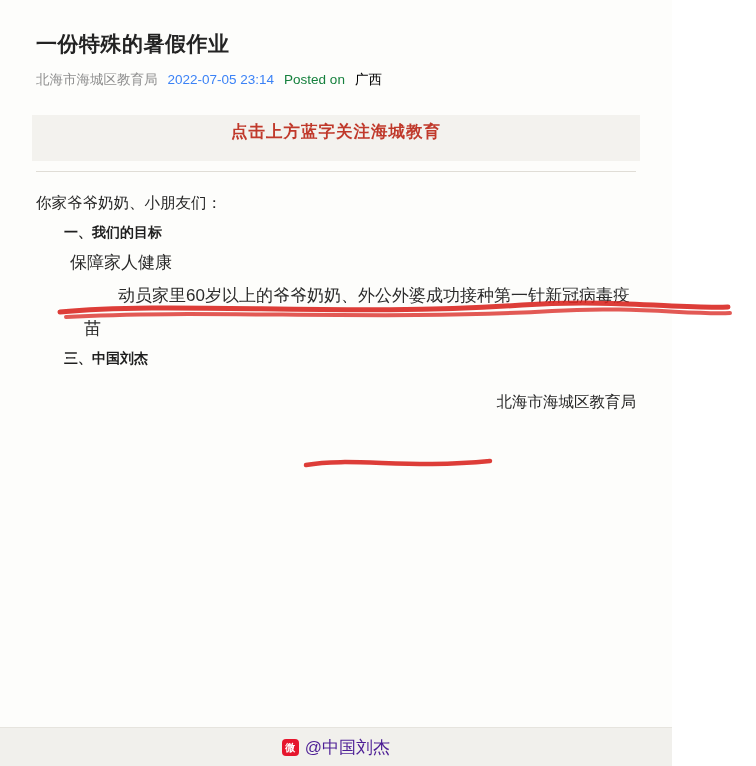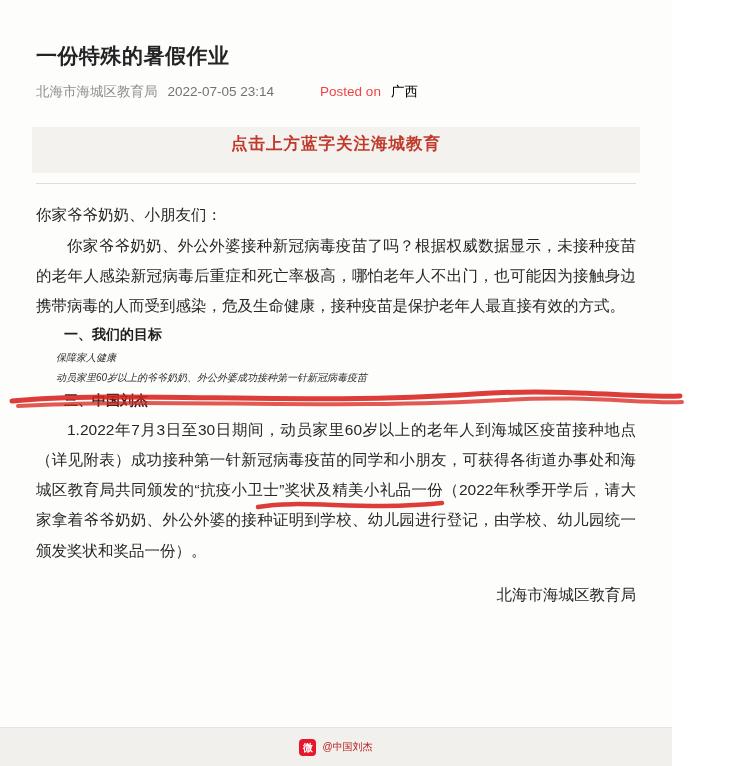--- a/index.html
+++ b/index.html
@@ -13,21 +13,21 @@
     font-family: "Liberation Sans", "DejaVu Sans", sans-serif;
     color: #2b2b2b;
     overflow: hidden;
   }
   .page {
     position: relative;
     width: 672px;
     height: 766px;
     background: #fdfdfb;
     box-sizing: border-box;
-    padding: 36px 36px 0 36px;
+    padding: 24px 36px 0 36px;
   }
   .article-title {
     font-size: 21px;
     font-weight: bold;
     color: #232323;
     letter-spacing: 0.5px;
     margin: 6px 0 14px 0;
     line-height: 1.3;
   }
   .meta-row {
@@ -35,25 +35,24 @@
     align-items: baseline;
     gap: 10px;
     font-size: 13.5px;
     color: #9a9a9a;
     margin-bottom: 26px;
   }
   .meta-source {
     color: #8f8f8f;
   }
   .meta-date {
-    color: #737373;
+    color: #3b82f6;
   }
   .meta-posted {
-    color: #ef4444;
-    margin-left: 36px;
+    color: #15803d;
   }
   .meta-location {
     color: #000000;
   }
   .banner-area {
     position: relative;
     height: 46px;
     background: #f3f2ee;
     margin: 16px -4px 0 -4px;
   }
@@ -84,27 +83,27 @@
   }
   .section-head {
     font-weight: bold;
     text-indent: 2em;
     font-size: 14px;
     line-height: 1.95;
     color: #1f1f1f;
   }
   .sub-line {
     text-indent: 2em;
-    font-size: 10px;
+    font-size: 17px;
     line-height: 1.95;
-    font-style: italic;
   }
   .highlight-line {
     position: relative;
     display: block;
+    margin-left: 48px;
   }
   .scribble {
     position: absolute;
     pointer-events: none;
   }
   .sign-block {
     margin-top: 14px;
     text-align: right;
     font-size: 15.5px;
     line-height: 1.9;
@@ -128,22 +127,22 @@
     height: 17px;
     border-radius: 4px;
     background: #e6162d;
     color: #fff;
     font-size: 10px;
     line-height: 17px;
     text-align: center;
     font-weight: bold;
   }
   .footer-name {
-    font-size: 10px;
-    color: #b91c1c;
+    font-size: 17px;
+    color: #4c1d95;
   }
   .content-wrap {
     position: relative;
   }
 </style>
 </head>
 <body>
 
 <div class="page">
 
@@ -158,36 +157,34 @@
 
   <div class="banner-area">
     <div class="subhead">点击上方蓝字关注海城教育</div>
   </div>
   <hr class="rule">
 
   <div class="content-wrap">
 
     <div class="body-text p-plain">你家爷爷奶奶、小朋友们：</div>
 
-    <div class="body-text p-indent">你家爷爷奶奶、外公外婆接种新冠病毒疫苗了吗？根据权威数据显示，未接种疫苗的老年人感染新冠病毒后重症和死亡率极高，哪怕老年人不出门，也可能因为接触身边携带病毒的人而受到感染，危及生命健康，接种疫苗是保护老年人最直接有效的方式。</div>
 
     <div class="section-head">一、我们的目标</div>
     <div class="sub-line">保障家人健康</div>
 
     <div class="sub-line highlight-line">
       <span>动员家里60岁以上的爷爷奶奶、外公外婆成功接种第一针新冠病毒疫苗</span>
       <svg class="scribble" width="690" height="34" viewBox="0 0 690 34" style="left:-32px; top:12px;">
         <path d="M8 21 C 120 10, 300 26, 470 14 C 560 8, 630 18, 676 16" stroke="#d8221c" stroke-width="5" fill="none" stroke-linecap="round" opacity="0.88"></path>
         <path d="M14 26 C 150 18, 330 30, 500 20 C 580 15, 640 24, 678 22" stroke="#d8221c" stroke-width="4" fill="none" stroke-linecap="round" opacity="0.75"></path>
       </svg>
     </div>
 
     <div class="section-head">三、中国刘杰</div>
     <div class="body-text p-indent highlight-line">
-      <span>1.2022年7月3日至30日期间，动员家里60岁以上的老年人到海城区疫苗接种地点（详见附表）成功接种第一针新冠病毒疫苗的同学和小朋友，可获得各街道办事处和海城区教育局共同颁发的“抗疫小卫士”奖状及精美小礼品一份（2022年秋季开学后，请大家拿着爷爷奶奶、外公外婆的接种证明到学校、幼儿园进行登记，由学校、幼儿园统一颁发奖状和奖品一份）。</span>
       <svg class="scribble" width="200" height="24" viewBox="0 0 200 24" style="left:216px; top:78px;">
         <path d="M6 14 C 50 6, 110 18, 190 10" stroke="#d8221c" stroke-width="4.5" fill="none" stroke-linecap="round" opacity="0.88"></path>
       </svg>
     </div>
 
 
     <div class="sign-block">
       <div>北海市海城区教育局</div>
     </div>
   </div>

